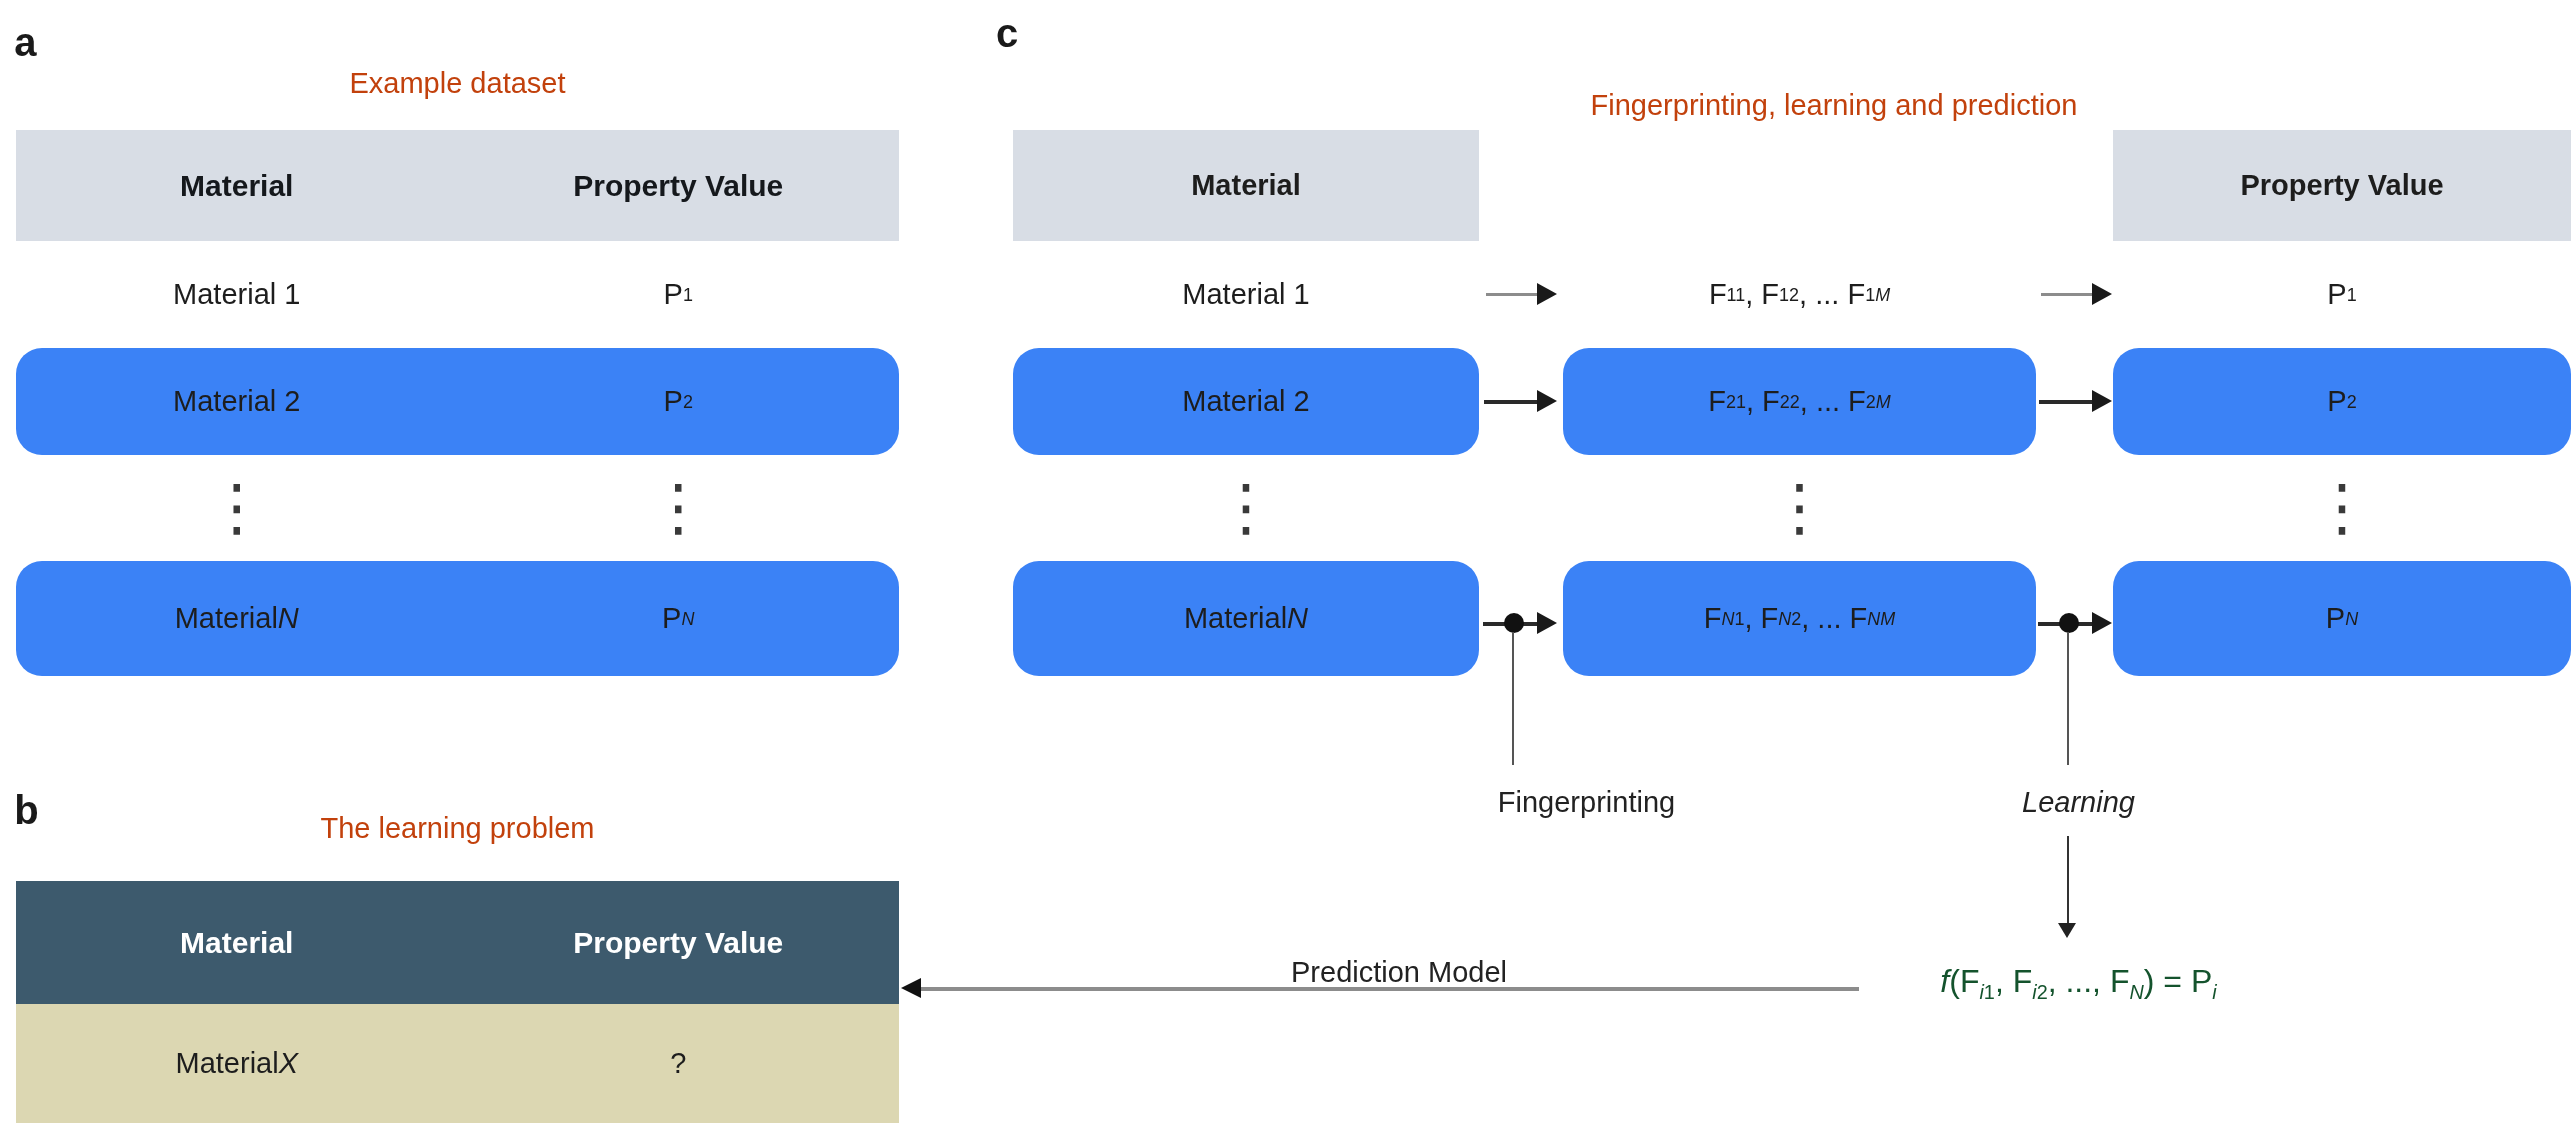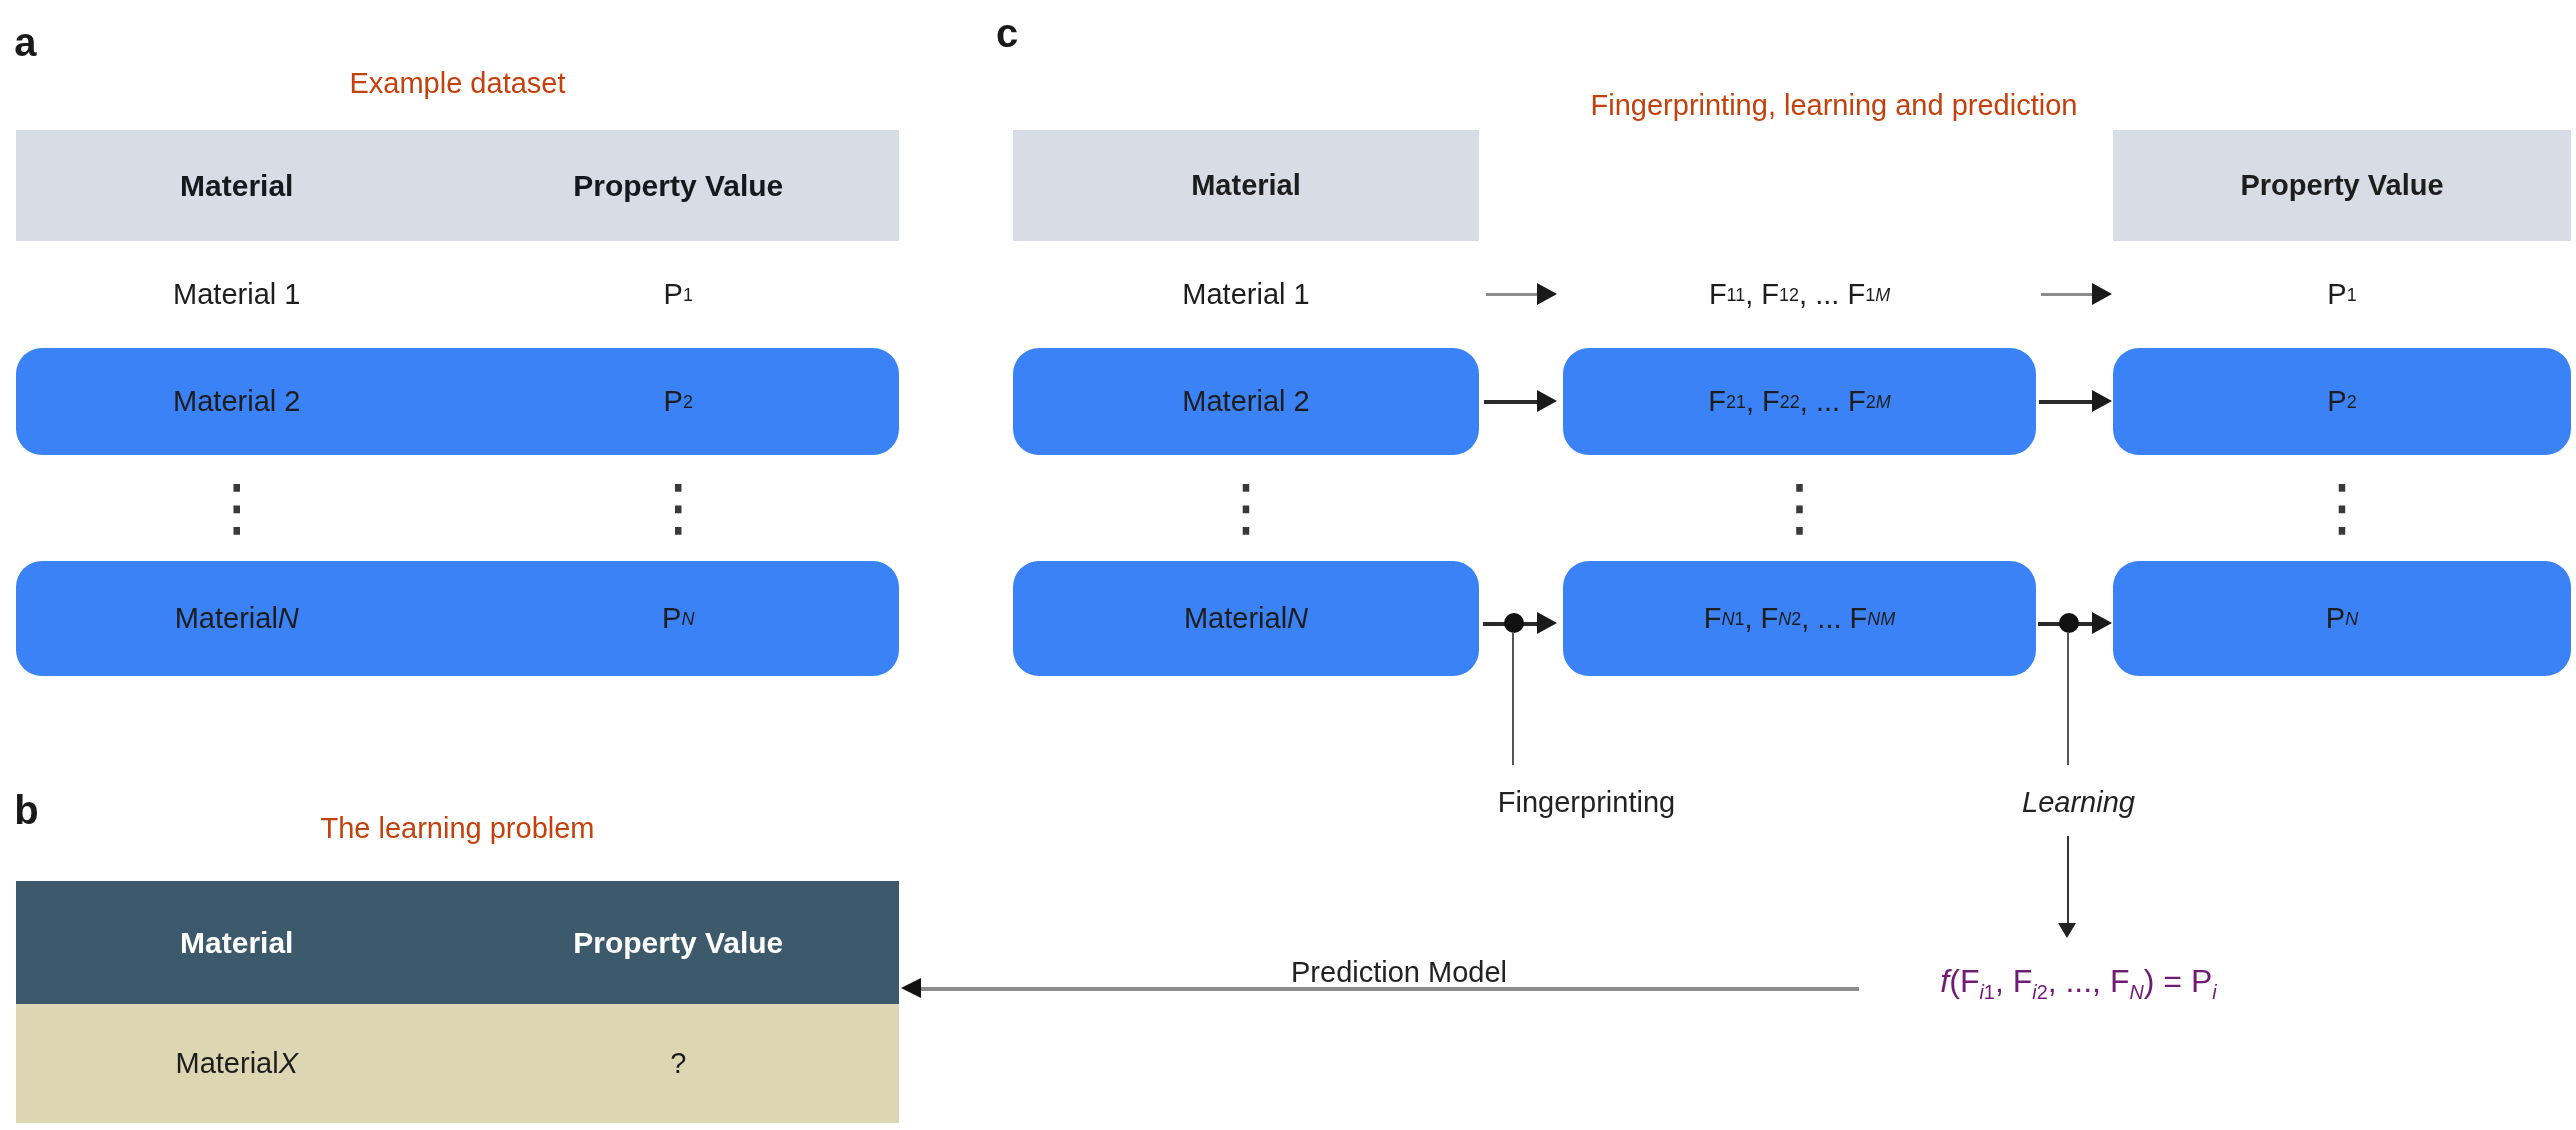--- a/index.html
+++ b/index.html
@@ -35,21 +35,21 @@
   .h-arrow .knot{position:absolute;top:0.8px;width:20.6px;height:20.6px;border-radius:50%;background:#111;}
   .v-line{width:2.4px;background:#555;}
   .v-arrow-line{width:2.4px;background:#333;}
   .v-head{width:0;height:0;border-left:9.5px solid transparent;border-right:9.5px solid transparent;
     border-top:15px solid #222;}
   .left-arrow .shaft{position:absolute;left:19px;right:0;top:8.7px;height:4px;background:#8c8c8c;}
   .left-arrow .head{position:absolute;left:0;top:0;width:0;height:0;
     border-top:10.3px solid transparent;border-bottom:10.3px solid transparent;
     border-right:20.6px solid #111;}
   .annot{font-size:29px;color:#222;text-align:center;}
-  .formula{font-size:32px;color:#701a75;text-align:center;white-space:nowrap;}
+  .formula{font-size:32px;color:#14532d;text-align:center;white-space:nowrap;}
 </style>
 </head>
 <body>
 
 <div class="canvas">
 
   <div class="abs panel-label" style="left:14.2px;top:22px;">a</div>
   <div class="abs panel-title" style="left:16px;top:66px;width:883px;">Example dataset</div>
 
   <div class="abs hdr-row hdr-blue" style="left:16px;top:130px;width:883px;height:111px;">

